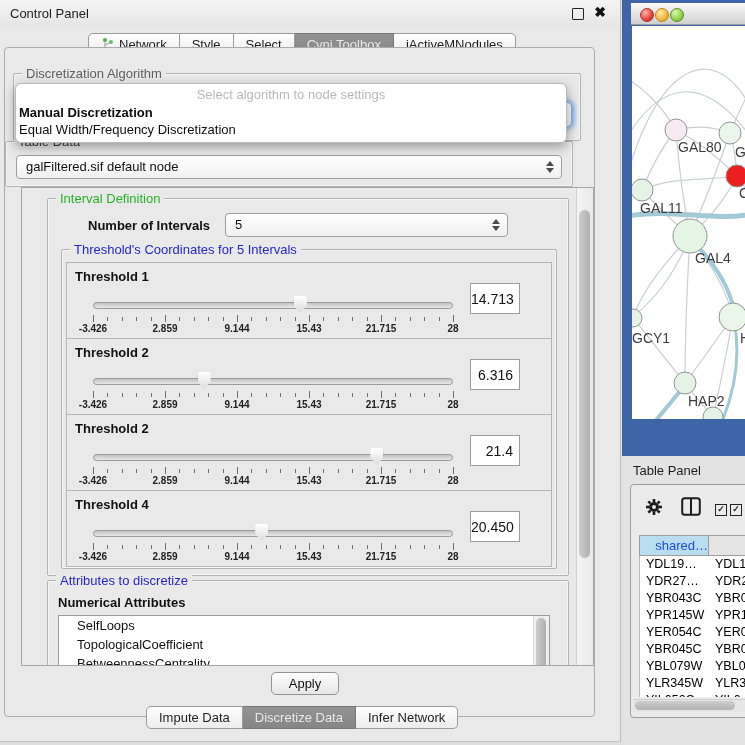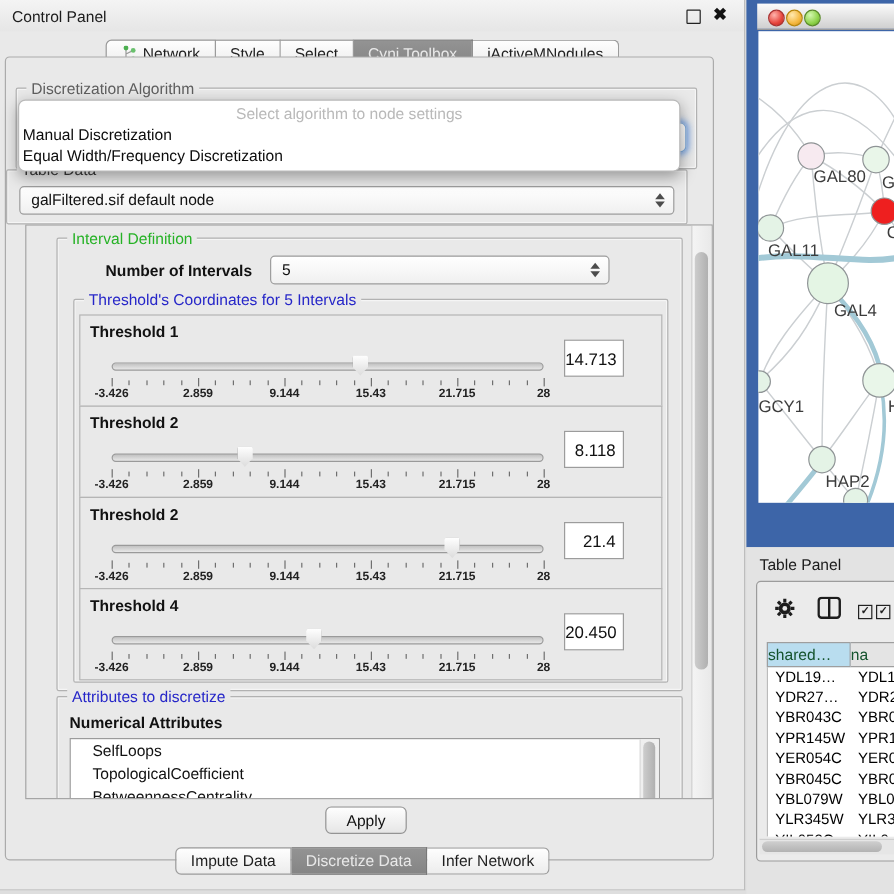--- a/index.html
+++ b/index.html
@@ -49,21 +49,21 @@
       border-top:5px solid #4c4c4c;}
   
   .focus-combo{left:10px;top:28px;width:548px;height:25px;border-radius:5px;
       border:1px solid #84aede;box-shadow:0 0 5px 2px rgba(96,150,230,.85);}
   
   .popup{position:absolute;left:10px;top:35px;width:550px;height:58px;background:#fff;
       border:1px solid #bababa;border-radius:6px;box-shadow:0 4px 12px rgba(0,0,0,.35);
       z-index:20;font-size:13px;overflow:hidden;}
   .popup .prompt{text-align:center;color:#b9b9b9;height:18px;line-height:18px;padding-top:2px;cursor:pointer;}
   .popup .opt{height:17px;line-height:17px;padding:0 3px;color:#0d0d0d;cursor:pointer;}
-  .popup .opt.bold{font-weight:normal;}
+  .popup .opt.bold{font-weight:bold;}
   
   .scrollpane{position:absolute;left:16px;top:139px;width:571px;height:477px;
       border:1px solid #a5a5a5;background:#e9e9e9;overflow:hidden;}
   .vsb{position:absolute;right:0;top:0;width:16px;height:100%;
       background:linear-gradient(90deg,#f4f4f4,#e9e9e9);border-left:1px solid #d2d2d2;}
   .vsb .thumb-v{position:absolute;left:2px;width:11px;border-radius:6px;
       background:linear-gradient(90deg,#cdcdcd,#b0b0b0);cursor:pointer;}
   
   .threshold{position:absolute;left:4px;width:484px;height:75px;
       border:1px solid #b5b5b5;background:#e9e9e9;}
@@ -113,21 +113,21 @@
       border:1px solid #9c9c9c;border-radius:4px;}
   .tp-toolbar{position:absolute;left:0;top:0;right:0;height:44px;}
   .gear-svg{position:absolute;left:14px;top:13px;cursor:pointer;}
   .split-svg{position:absolute;left:50px;top:12px;cursor:pointer;}
   .cbx{position:absolute;top:19px;width:10px;height:10px;border:1.5px solid #222;
       font-size:9px;line-height:9px;text-align:center;color:#222;font-weight:bold;cursor:pointer;}
   .cbx.c1{left:84px;} .cbx.c2{left:99px;}
   .tp-table{position:absolute;left:8px;top:50px;width:160px;}
   .tp-hrow{display:flex;height:21px;}
   .tp-hcell{border:1px solid #9e9e9e;box-sizing:border-box;font-size:13px;line-height:19px;
-      text-align:left;color:#14532d;overflow:hidden;white-space:nowrap;cursor:pointer;}
+      text-align:right;color:#1d4ed8;overflow:hidden;white-space:nowrap;cursor:pointer;}
   .tp-hcell.sel{background:#b9ddef;width:70px;}
   .tp-hcell.plain{background:#e4e4e4;width:80px;border-left:none;}
   .trow{display:flex;height:17px;background:#fff;}
   .tcell{font-size:12.5px;line-height:17px;color:#000;overflow:hidden;white-space:nowrap;box-sizing:border-box;}
   .tcell.c0{width:70px;padding-left:6px;}
   .tcell.c1{width:80px;padding-left:5px;}
   .tp-rows{height:141px;overflow:hidden;background:#fff;border-left:1px solid #bbb;}
   .hsb{position:absolute;left:2px;top:214px;width:126px;height:12px;background:#e6e6e6;
       border-top:1px solid #cfcfcf;}
   .hsb .thumb-h{position:absolute;left:2px;top:1px;width:100px;height:9px;border-radius:5px;
@@ -293,21 +293,21 @@
                   </div>
                   <div class="tick-labels">
                     <span style="left: 0%;">-3.426</span>
                     <span style="left: 20%;">2.859</span>
                     <span style="left: 40%;">9.144</span>
                     <span style="left: 60%;">15.43</span>
                     <span style="left: 80%;">21.715</span>
                     <span style="left: 100%;">28</span>
                   </div>
                 </div>
-                <div class="val-box">8.118</div>
+                <div class="val-box">6.316</div>
               </div>
               <div class="threshold" style="top: 164px;">
                 <div class="th-label">Threshold 2</div>
                 <div class="slider">
                   <div class="track"></div>
                   <div class="thumb" style="left: 78.9983%;"></div>
                   <div class="ticks">
                     <span class="major" style="left: 0%;"></span>
                     <span class="minor" style="left: 4%;"></span>
                     <span class="minor" style="left: 8%;"></span>

